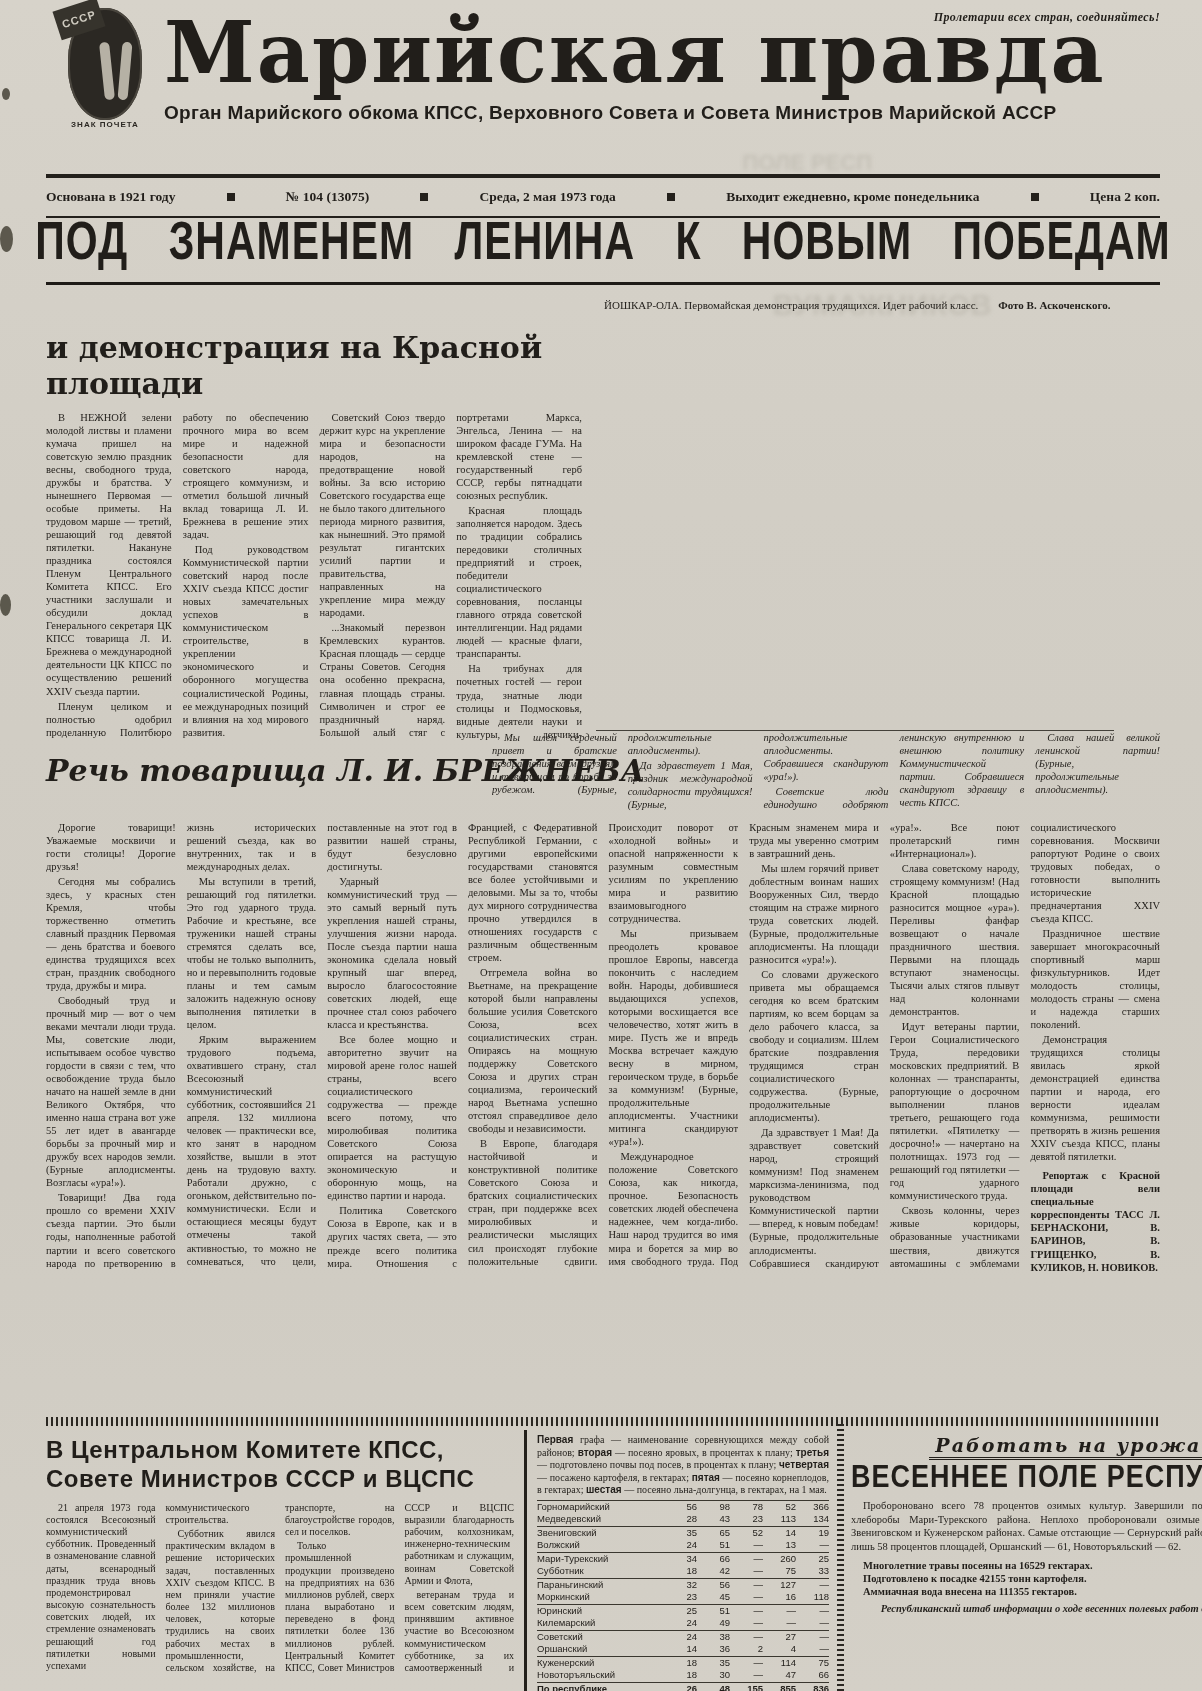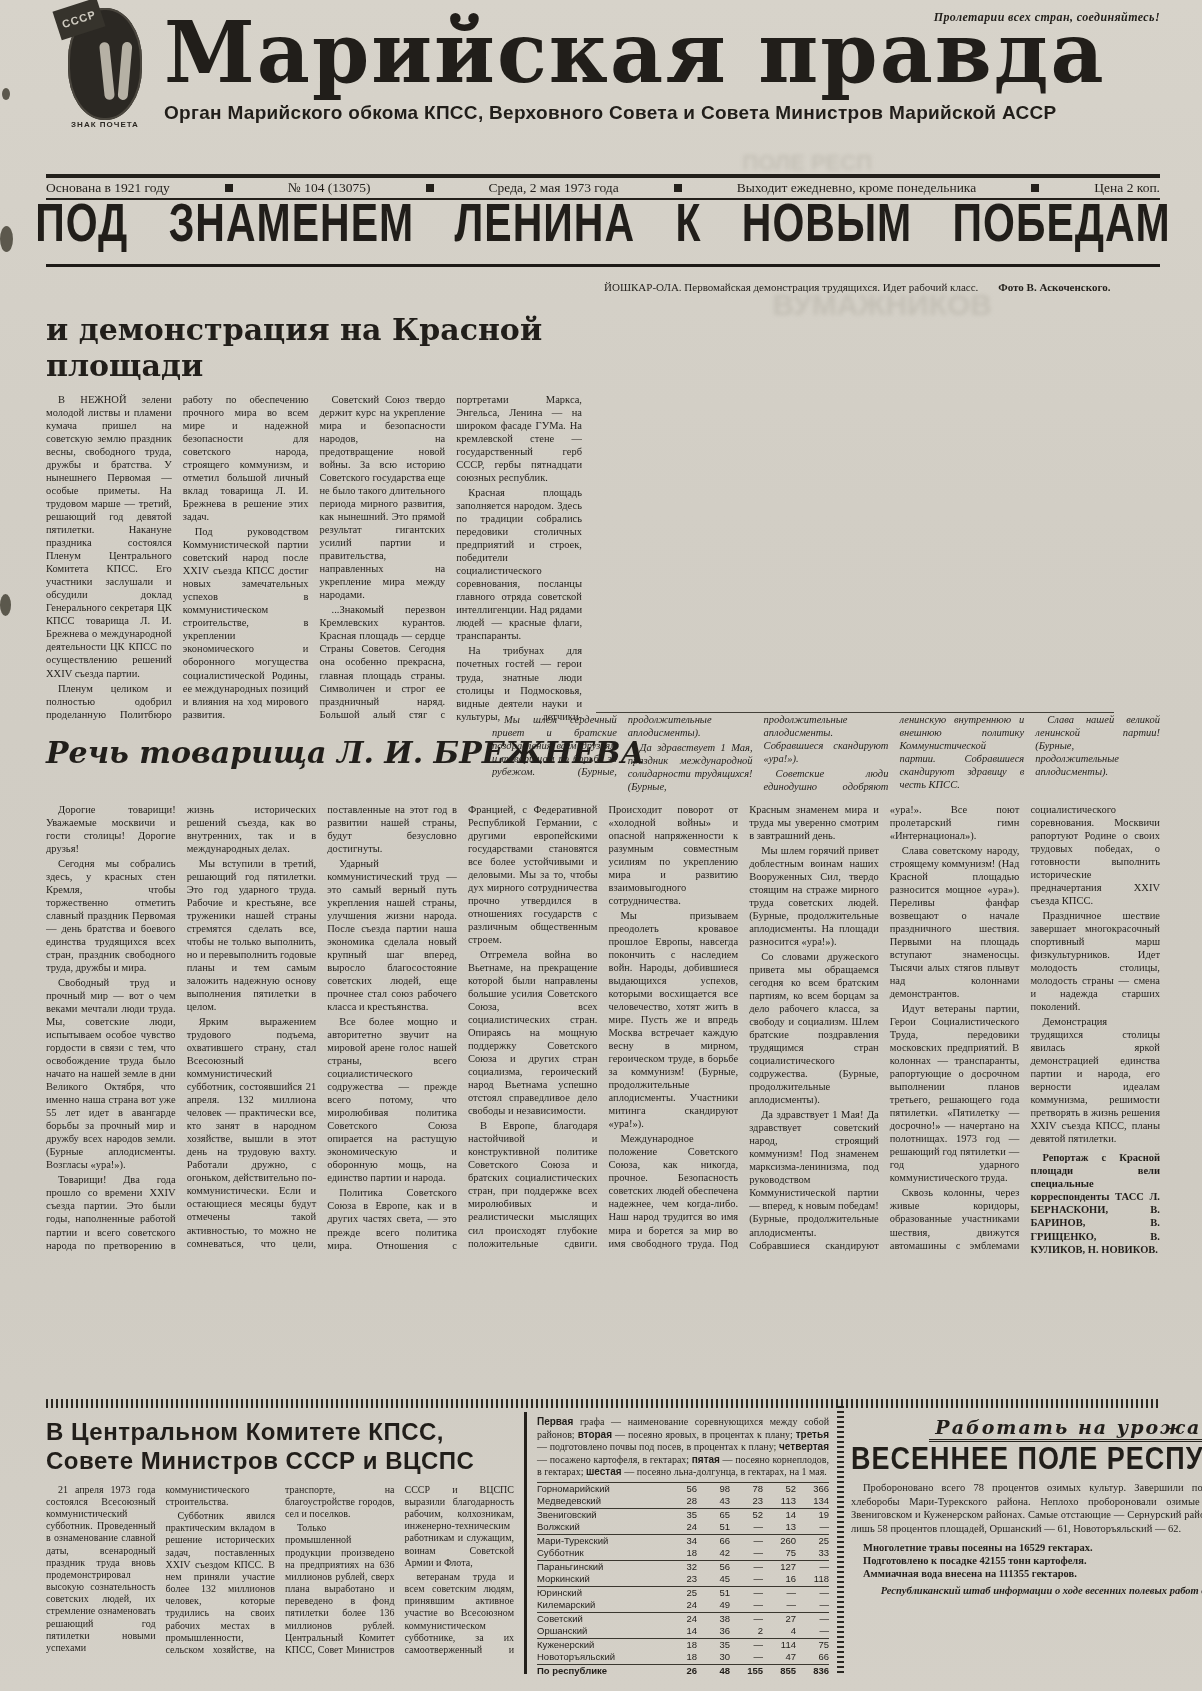--- a/index.html
+++ b/index.html
@@ -18,21 +18,21 @@
   .emblem .ribbon{position:absolute;left:2px;top:2px;width:46px;height:30px;background:#36332c;transform:rotate(-18deg);color:#cfcbc0;font:bold 11px/30px "Liberation Sans",sans-serif;text-align:center;letter-spacing:1px;}
   .emblem .fig{position:absolute;width:10px;height:58px;background:#b6b1a5;border-radius:5px;top:34px;}
   .emblem .fig.f1{left:34px;transform:rotate(-6deg);}
   .emblem .fig.f2{left:52px;transform:rotate(5deg);}
   .emblem .znak{position:absolute;left:0;right:0;bottom:16px;text-align:center;font:bold 8px/10px "Liberation Sans",sans-serif;letter-spacing:1px;color:#2b2823;}
   .masthead{margin-left:118px;}
   .masthead .title{font-family:"DejaVu Serif",serif;font-weight:bold;font-size:82px;line-height:96px;letter-spacing:2px;white-space:nowrap;transform:scaleY(1.02);}
   .masthead .subtitle{font-family:"Liberation Sans",sans-serif;font-weight:bold;font-size:19px;margin-top:2px;letter-spacing:.3px;}
   .rule-heavy{border-top:4px solid #23201b;margin-top:8px;}
   
-  .infobar{display:flex;align-items:center;justify-content:space-between;height:20px;font-weight:normal;font-size:13.5px;}
+  .infobar{display:flex;align-items:center;justify-content:space-between;height:38px;font-weight:bold;font-size:13.5px;}
   .sq{width:8px;height:8px;background:#23201b;flex:none;}
   .rule-thin{border-top:2px solid #23201b;}
   
   .banner{height:64px;text-align:center;border-bottom:3px solid #1e1b17;display:flex;align-items:flex-start;justify-content:center;}
   .banner span{display:inline-block;font-family:"Liberation Sans",sans-serif;font-weight:bold;font-size:41px;letter-spacing:1px;word-spacing:28px;transform:scaleY(1.32);white-space:nowrap;}
   
   .bodytext p{margin:0 0 2px;text-indent:12px;text-align:justify;}
   .bodytext{font-size:10.5px;line-height:1.24;}
   
   .midband{display:flex;gap:14px;padding-top:8px;height:438px;}

